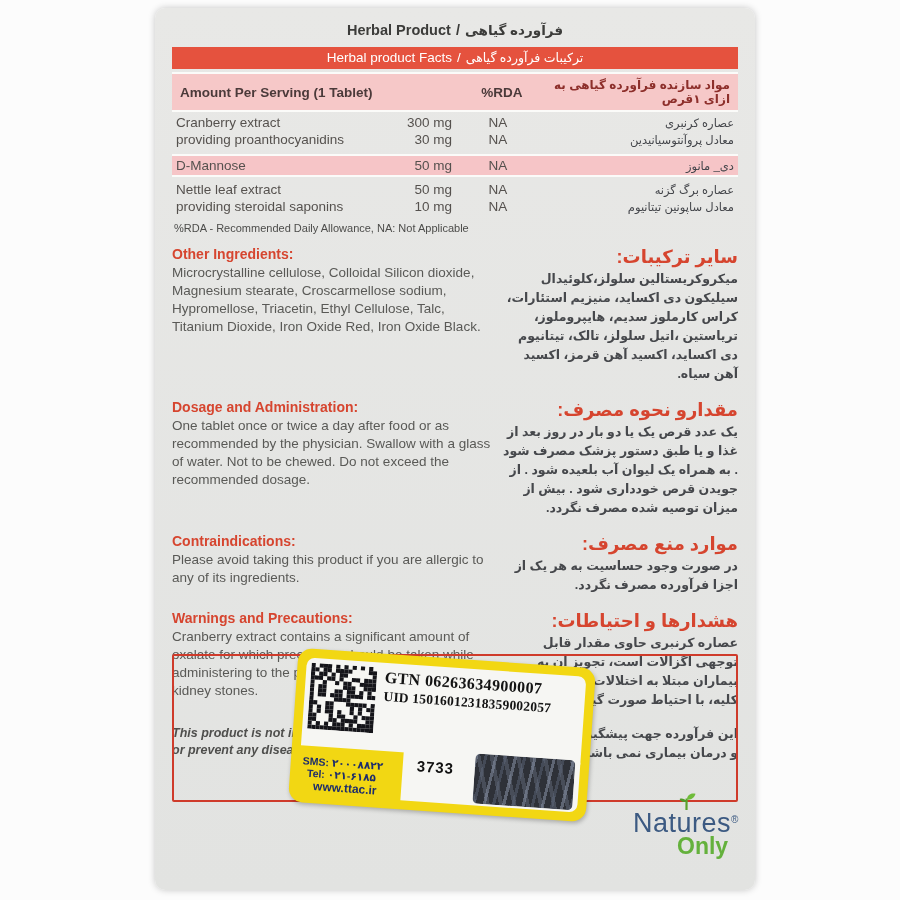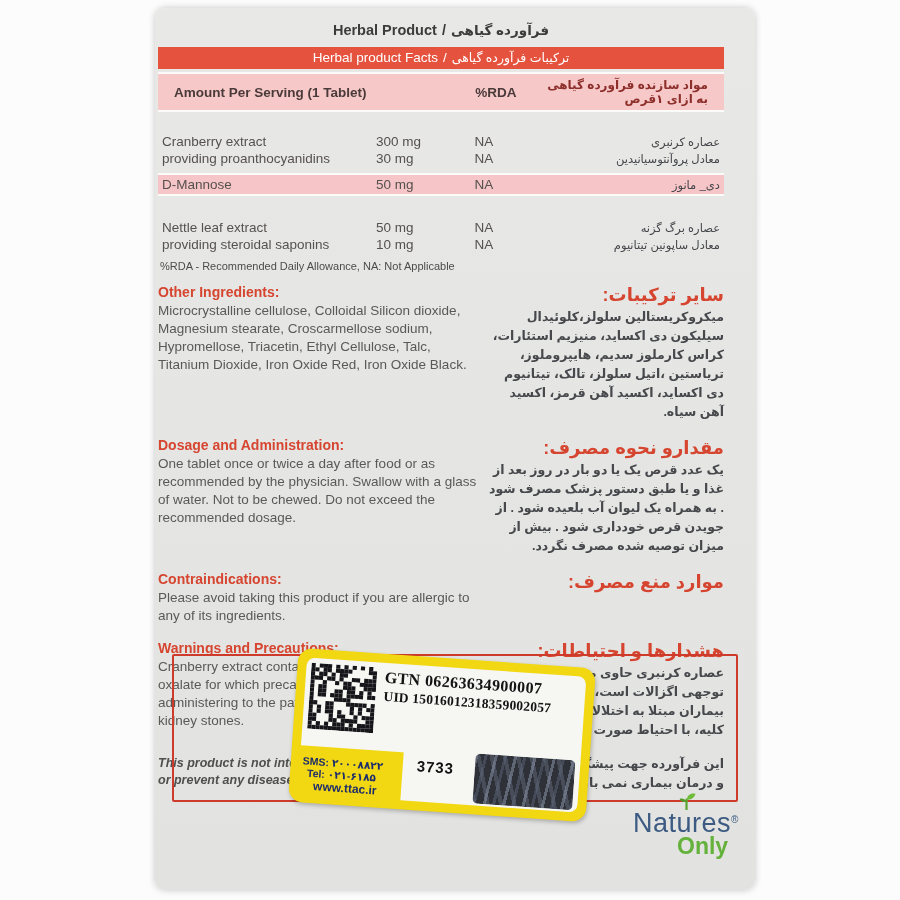--- a/index.html
+++ b/index.html
@@ -1,36 +1,36 @@
 <!DOCTYPE html>
 <html><head>
 <meta charset="utf-8">
 <style>
   html,body{margin:0;padding:0;}
   body{width:900px;height:900px;background:#fcfcfc;font-family:"Liberation Sans","DejaVu Sans",sans-serif;position:relative;overflow:hidden;}
   .card{position:absolute;left:155px;top:8px;width:600px;height:882px;background:linear-gradient(180deg,#e8e8e6,#e2e3e1);border-radius:10px;box-shadow:0 0 7px rgba(0,0,0,.22);padding:0;}
-  .content{position:absolute;left:3px;top:0;width:566px;}
+  .content{position:absolute;left:17px;top:0;width:566px;}
   
   .title{margin-top:14px;text-align:center;font-size:14.5px;font-weight:bold;color:#3c3c3a;}
   .title .fa{font-size:13.5px;}
   .sep{margin:0 5px;}
   
   .banner{margin-top:9px;background:#e5523e;color:#fff;text-align:center;font-weight:normal;font-size:13.5px;line-height:22px;height:22px;}
   .banner .fa{font-size:12.5px;}
   
   .trow{display:grid;grid-template-columns:218px 62px 92px 1fr;align-items:center;}
   .trow .c-en{padding-left:4px;color:#55514e;font-size:13.5px;}
-  .trow .c-amt{color:#55514e;font-size:13.5px;}
+  .trow .c-amt{text-align:right;color:#55514e;font-size:13.5px;}
   .trow .c-rda{text-align:center;color:#55514e;font-size:13.5px;}
   .trow .c-fa{text-align:right;direction:rtl;padding-right:4px;color:#43454a;font-size:11.5px;}
-  .thead{background:#f6c8c8;margin-top:3px;padding:4px 12px;border-top:2px solid #fbfbf9;border-bottom:2px solid #fbfbf9;}
+  .thead{background:#f6c8c8;margin-top:3px;padding:4px 4px;border-top:2px solid #fbfbf9;border-bottom:2px solid #fbfbf9;}
   .thead .c-en,.thead .c-rda{font-weight:bold;color:#4b3a3a;}
   .thead .c-fa{color:#8d2f2b;font-weight:bold;font-size:12px;}
   .tline{padding:1px 0;}
-  .pair-top{padding-top:22px;}
+  .pair-top{padding-top:3px;}
   .pair-bottom{padding-bottom:5px;}
   .pink{background:#f6c5c7;border-top:2px solid #fbfbf9;border-bottom:2px solid #fbfbf9;padding:2px 0;margin:2px 0;}
   .footnote{margin-top:3px;font-size:11px;color:#4c4c4a;padding-left:2px;}
   
   .sections{margin-top:12px;}
   .sec{display:flex;gap:6px;margin-bottom:15px;}
   .sec-en{width:322px;flex:none;}
   .sec-fa{flex:1;direction:rtl;text-align:right;}
   .h-red{color:#d6452f;font-weight:bold;font-size:14px;margin-bottom:2px;}
   .sec-fa .h-red{font-size:18px;}
@@ -139,20 +139,21 @@
         </div>
       </div>
 
       <div class="sec">
         <div class="sec-en">
           <div class="h-red">Contraindications:</div>
           <div class="body-en">Please avoid taking this product if you are allergic to any of its ingredients.</div>
         </div>
         <div class="sec-fa">
           <div class="h-red">موارد منع مصرف:</div>
+          <div class="body-fa">در صورت وجود حساسیت به هر یک از اجزا فرآورده مصرف نگردد.</div>
         </div>
       </div>
 
       <div class="sec">
         <div class="sec-en">
           <div class="h-red">Warnings and Precautions:</div>
           <div class="body-en">Cranberry extract contains a significant amount of oxalate for which precaution should be taken while administering to the patients with renal disorders or kidney stones.</div>
         </div>
         <div class="sec-fa">
           <div class="h-red">هشدارها و احتیاطات:</div>

